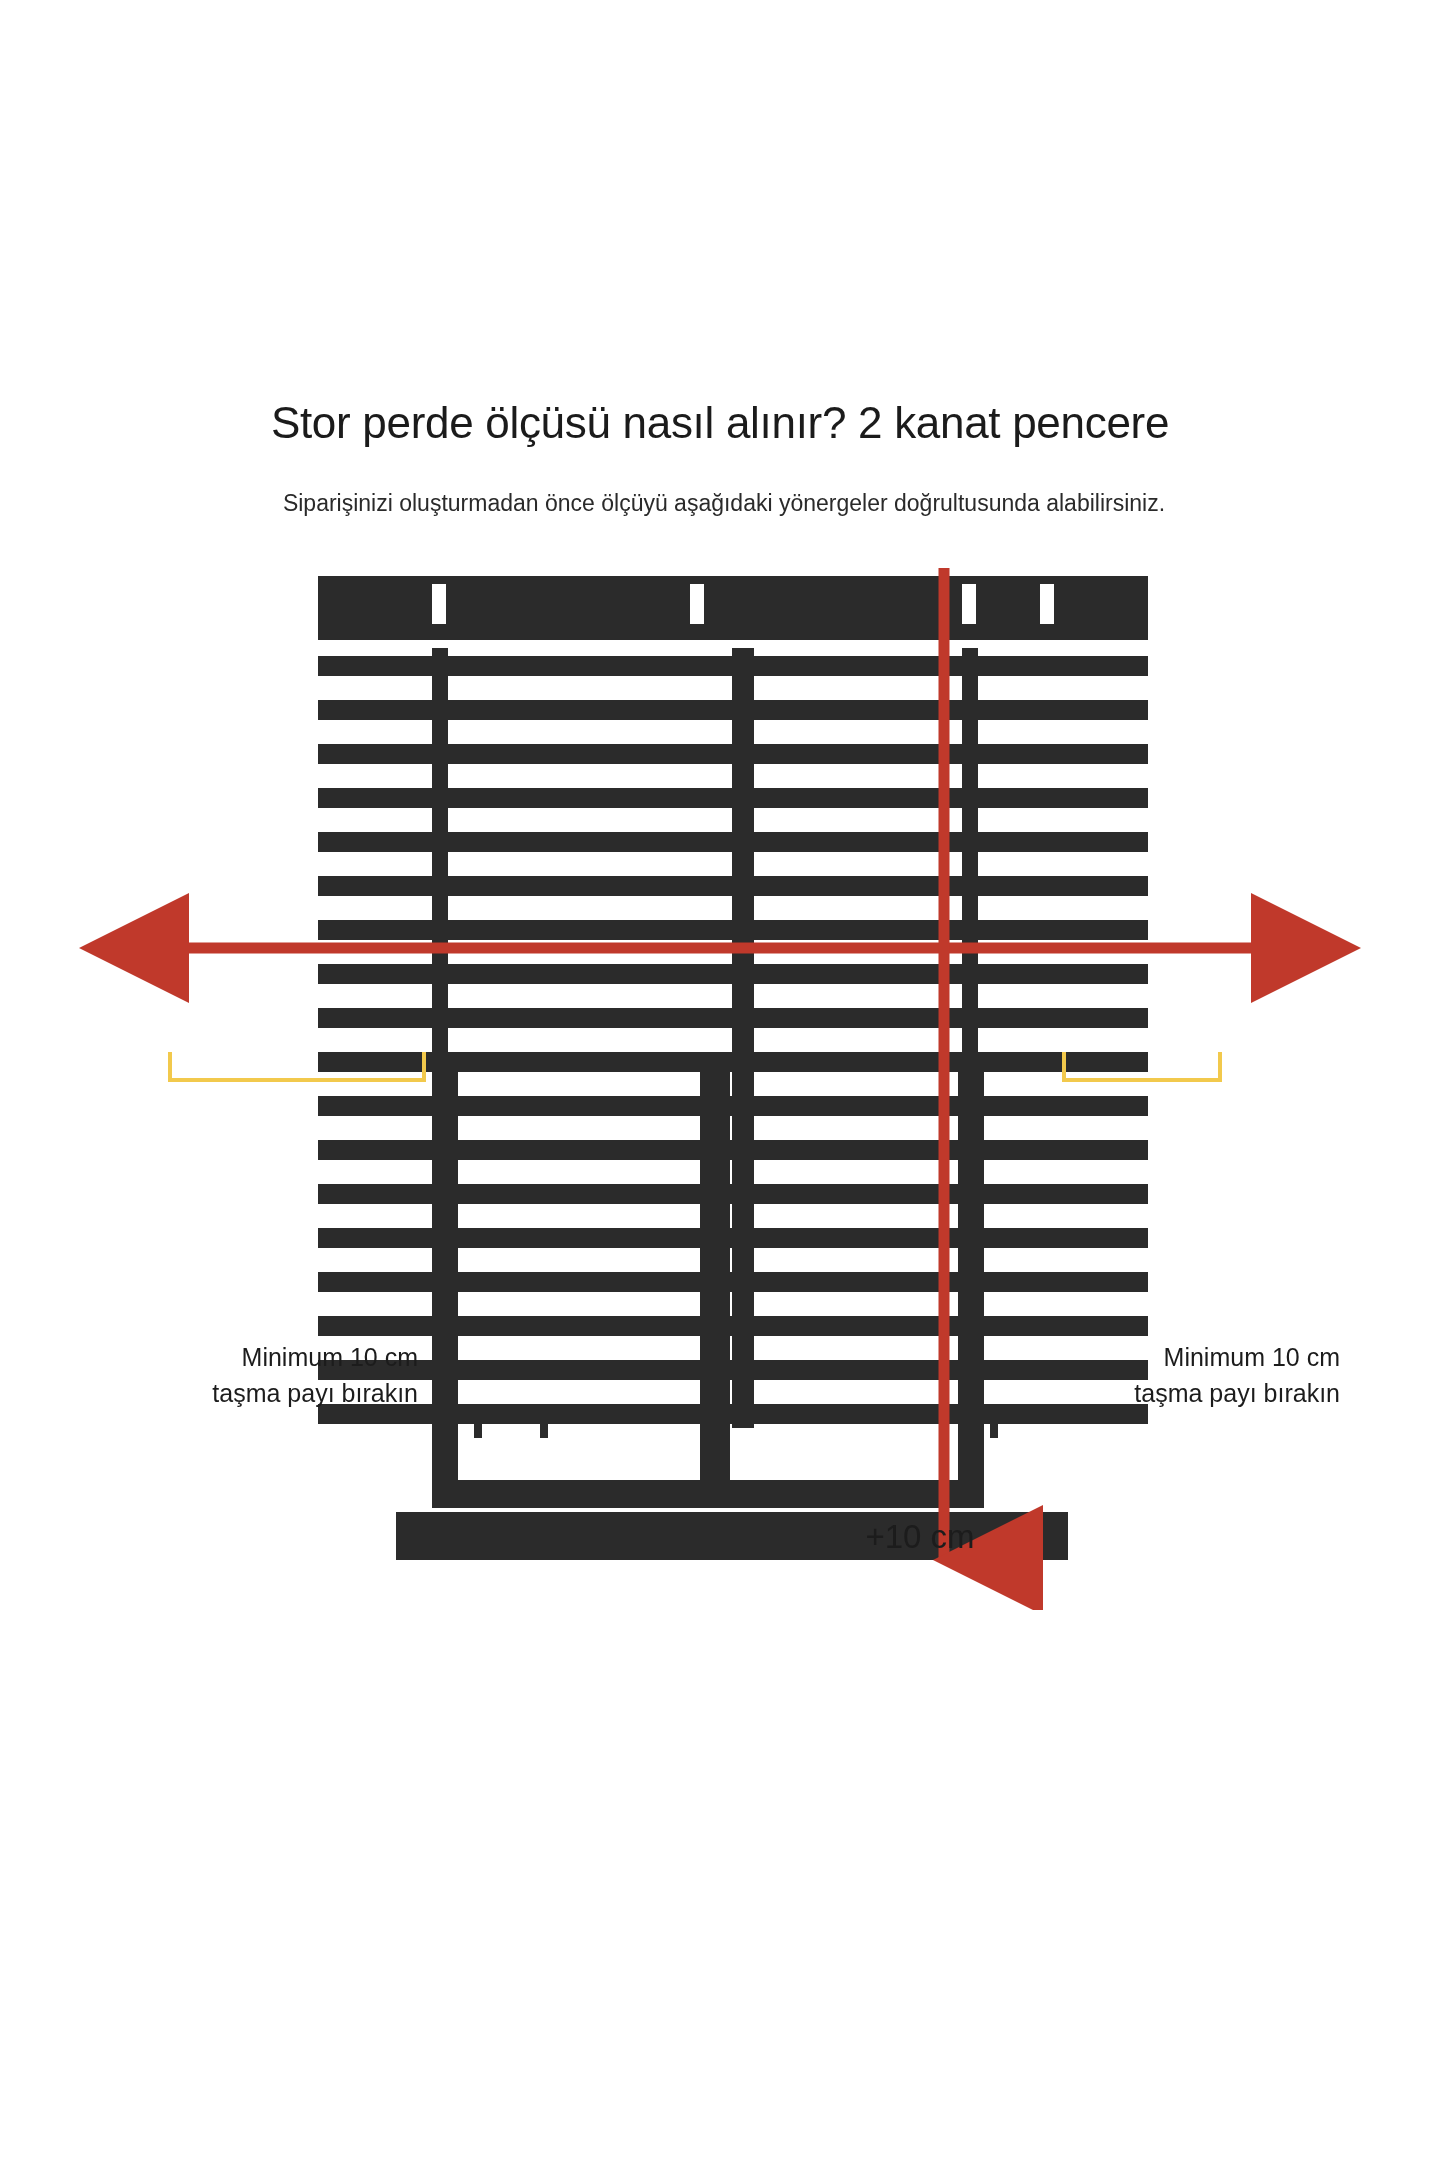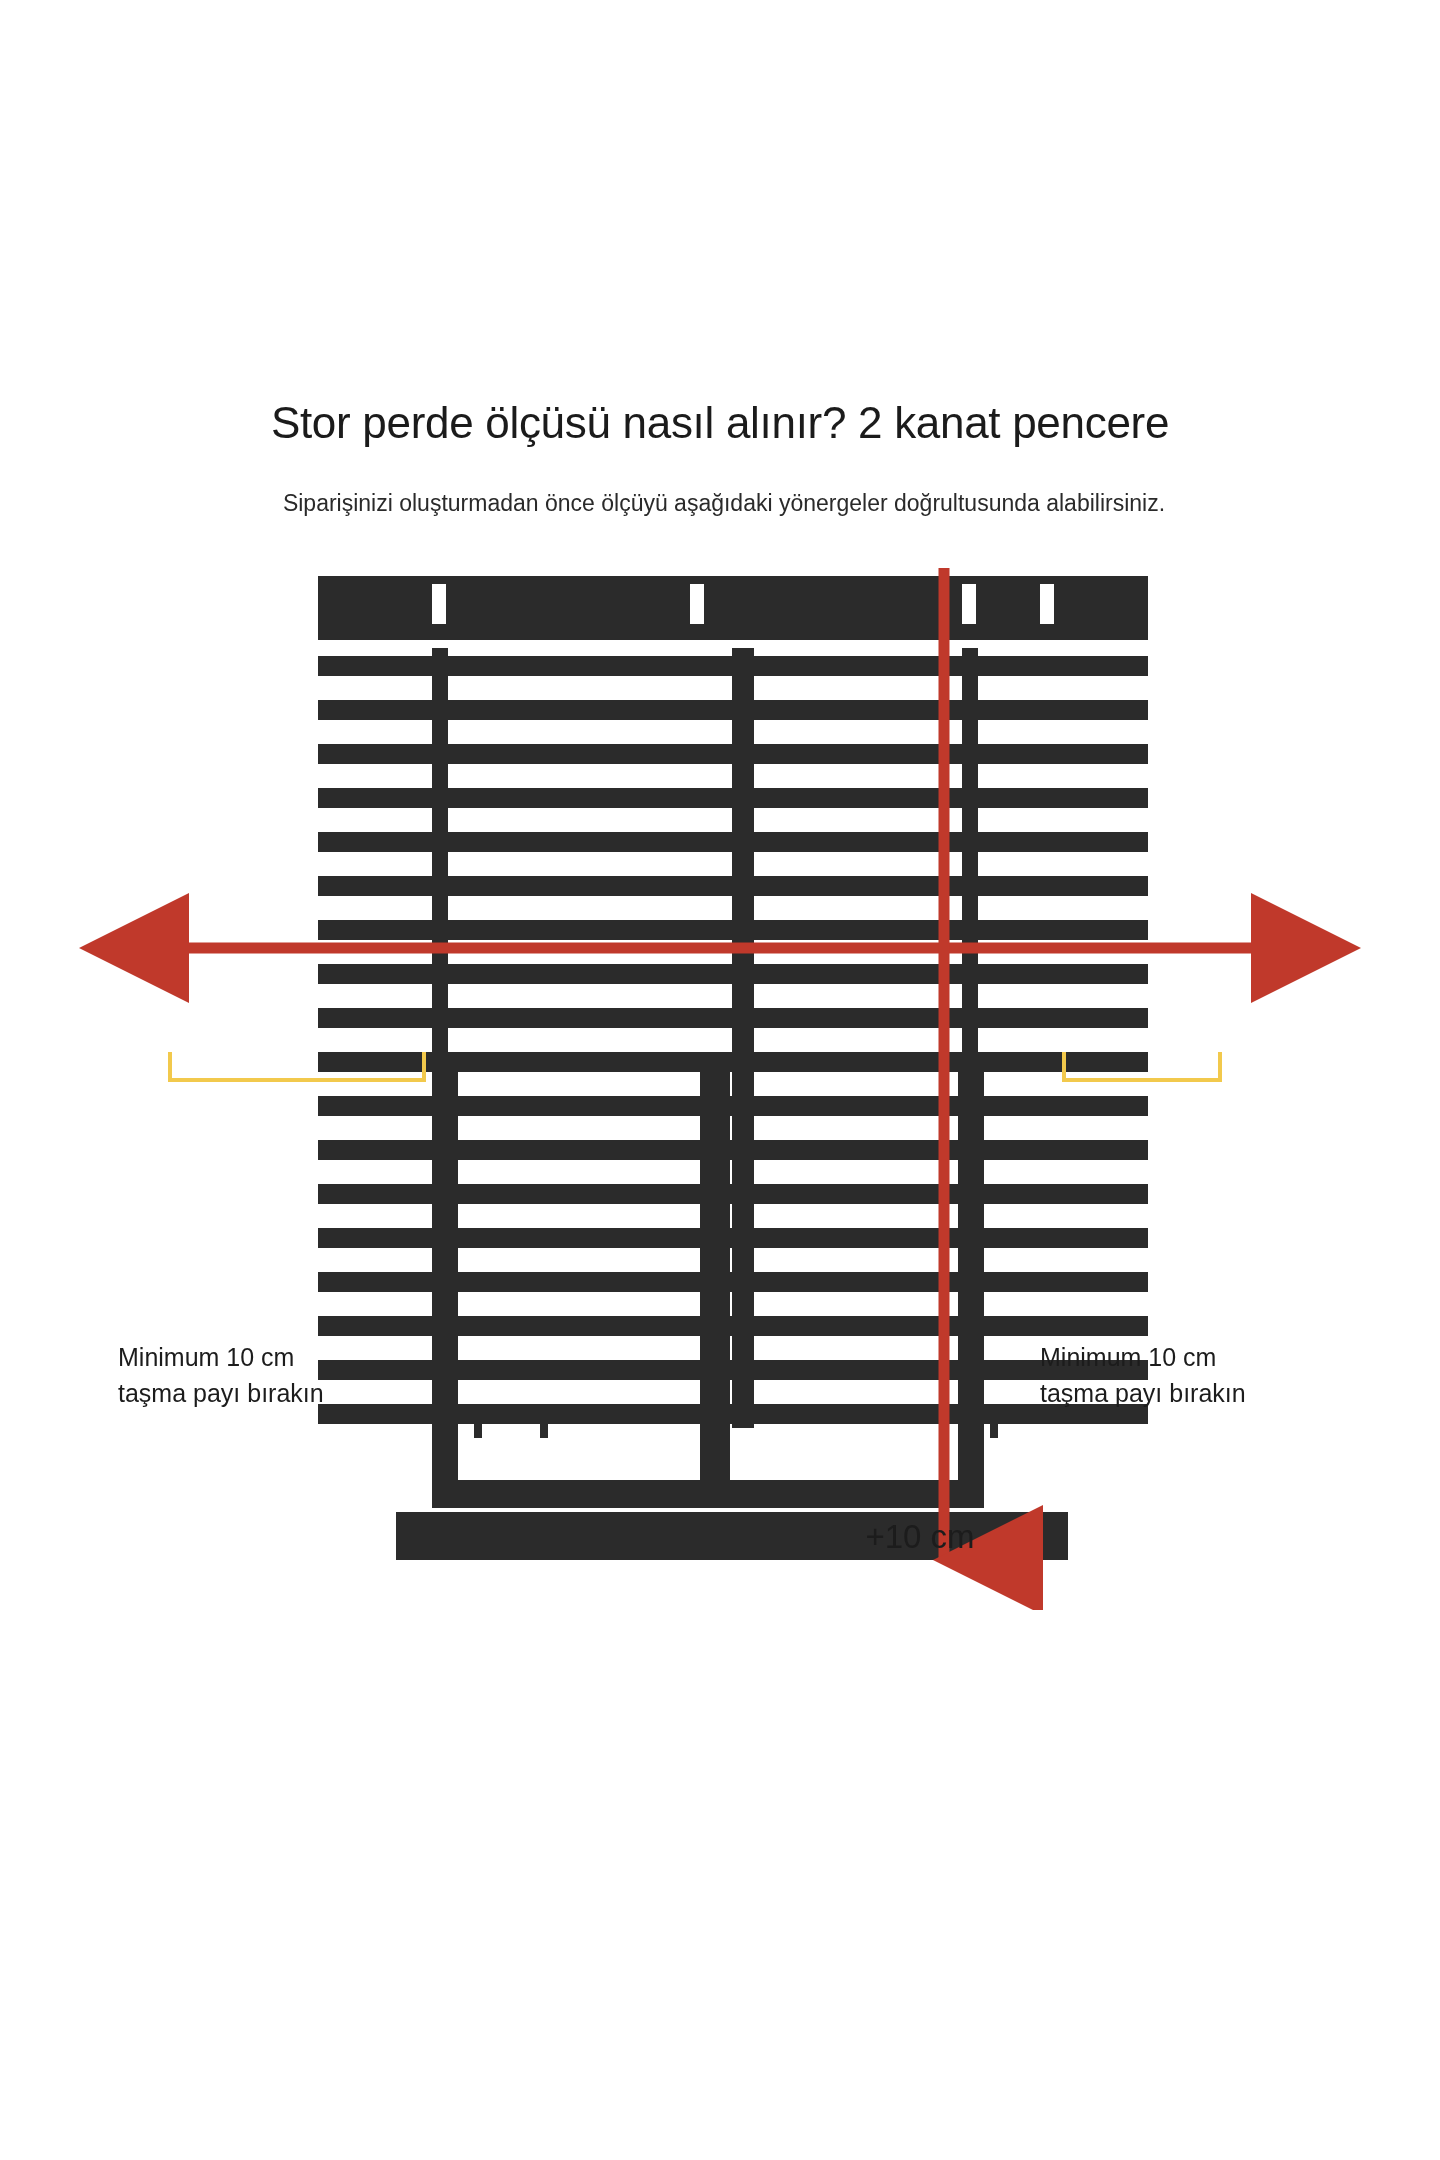--- a/index.html
+++ b/index.html
@@ -58,21 +58,21 @@
   .diagram svg {
     display: block;
   }
 
   
   .side-label {
     position: absolute;
     font-size: 25px;
     line-height: 1.42;
     color: #1c1c1c;
-    text-align: left;
+    text-align: right;
     white-space: nowrap;
   }
   .side-label.left  { left: 118px; top: 1340px; width: 300px; }
   .side-label.right { left: 1040px; top: 1340px; width: 300px; }
 
   .bottom-measure {
     position: absolute;
     left: 790px;
     top: 1518px;
     width: 260px;

